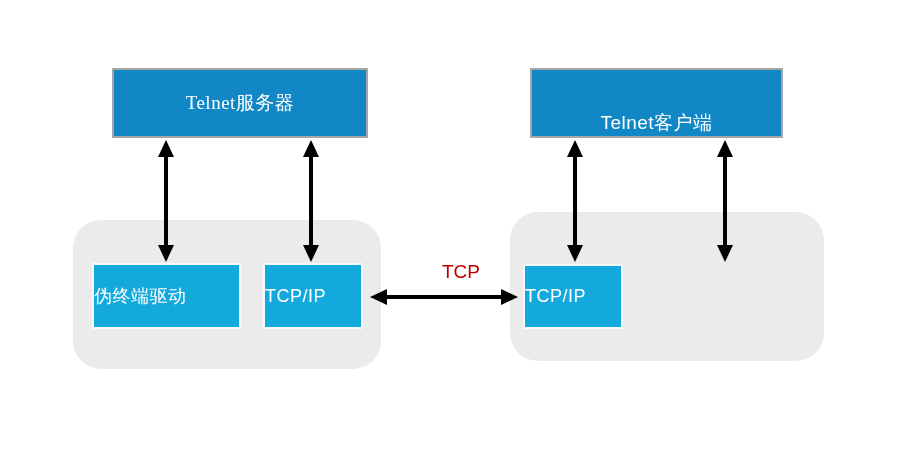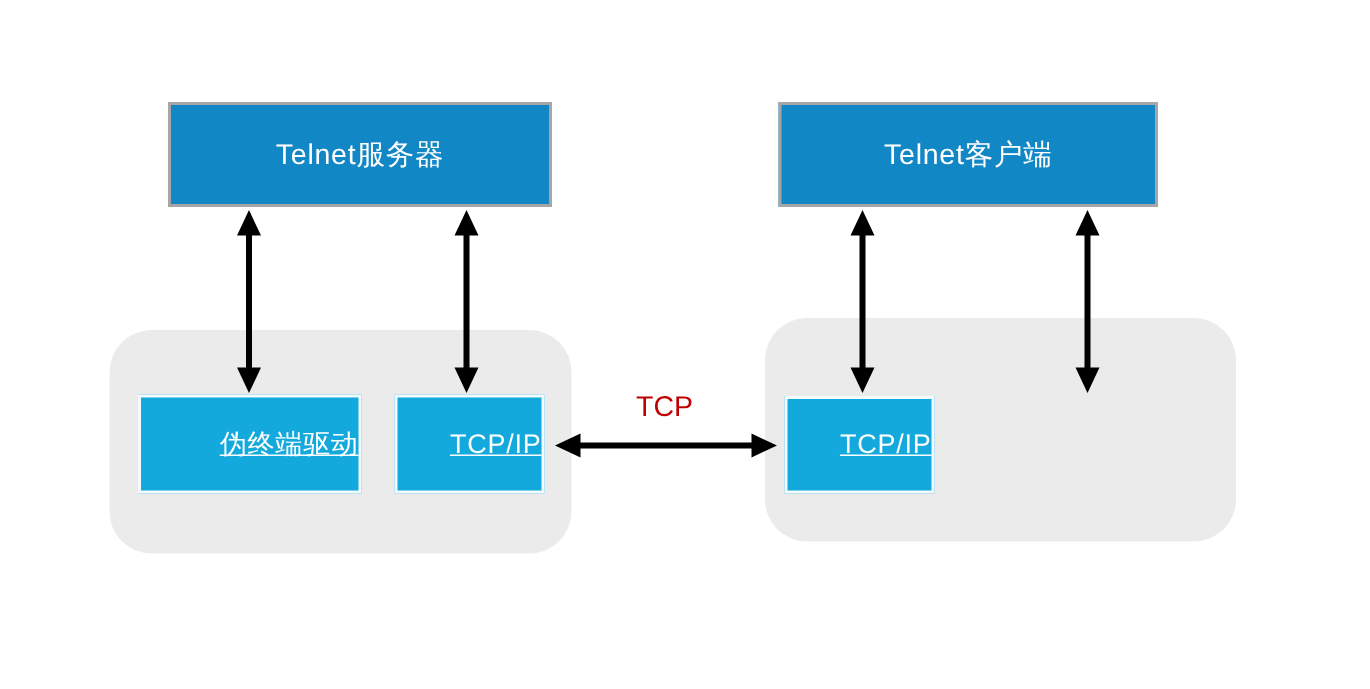--- a/index.html
+++ b/index.html
@@ -36,38 +36,37 @@
   .group {
     position: absolute;
     background: var(--group-background);
     border-radius: 28px;
   }
   .node-secondary {
     position: absolute;
     background: var(--node-secondary);
     border: 2px solid rgba(255,255,255,0.95);
     color: var(--node-text);
-    display: flex; align-items: center; justify-content: flex-end;
+    display: flex; align-items: center; justify-content: flex-start;
     font-size: 18px;
     letter-spacing: 0.5px;
-    text-decoration: underline;
   }
   .arrow-svg { position: absolute; display: block; }
   .arrow-line { stroke: var(--arrow); stroke-width: 4; }
   .arrow-head { fill: var(--arrow); }
   .link-label {
     position: absolute;
     left: 406px; top: 261px; width: 74px;
-    text-align: center;
+    text-align: right;
     color: var(--connection-label);
     font-size: 19px;
   }
 
-  #server-box  { left: 112px; top: 68px;  width: 256px; height: 70px; }
-  #client-box  { left: 519px; top: 68px;  width: 253px; height: 70px; }
+  #server-box  { left: 112px; top: 68px;  width: 256px; height: 70px; font-family: Liberation Serif, serif; }
+  #client-box  { left: 530px; top: 68px;  width: 253px; height: 70px; align-items: flex-end; }
   #left-group  { left: 73px;  top: 220px; width: 308px; height: 149px; }
   #right-group { left: 510px; top: 212px; width: 314px; height: 149px; }
   #pseudo-terminal-driver-box { left: 92px;  top: 263px; width: 149px; height: 66px; }
   #tcpip-server-box           { left: 263px; top: 263px; width: 100px; height: 66px; }
   #tcpip-client-box           { left: 523px; top: 264px; width: 100px; height: 65px; }
   #terminal-driver-box        { left: 642px; top: 264px; width: 168px; height: 65px; }
 
   #v-arrow-1 { left: 156px; top: 140px; }
   #v-arrow-2 { left: 301px; top: 140px; }
   #v-arrow-3 { left: 565px; top: 140px; }

